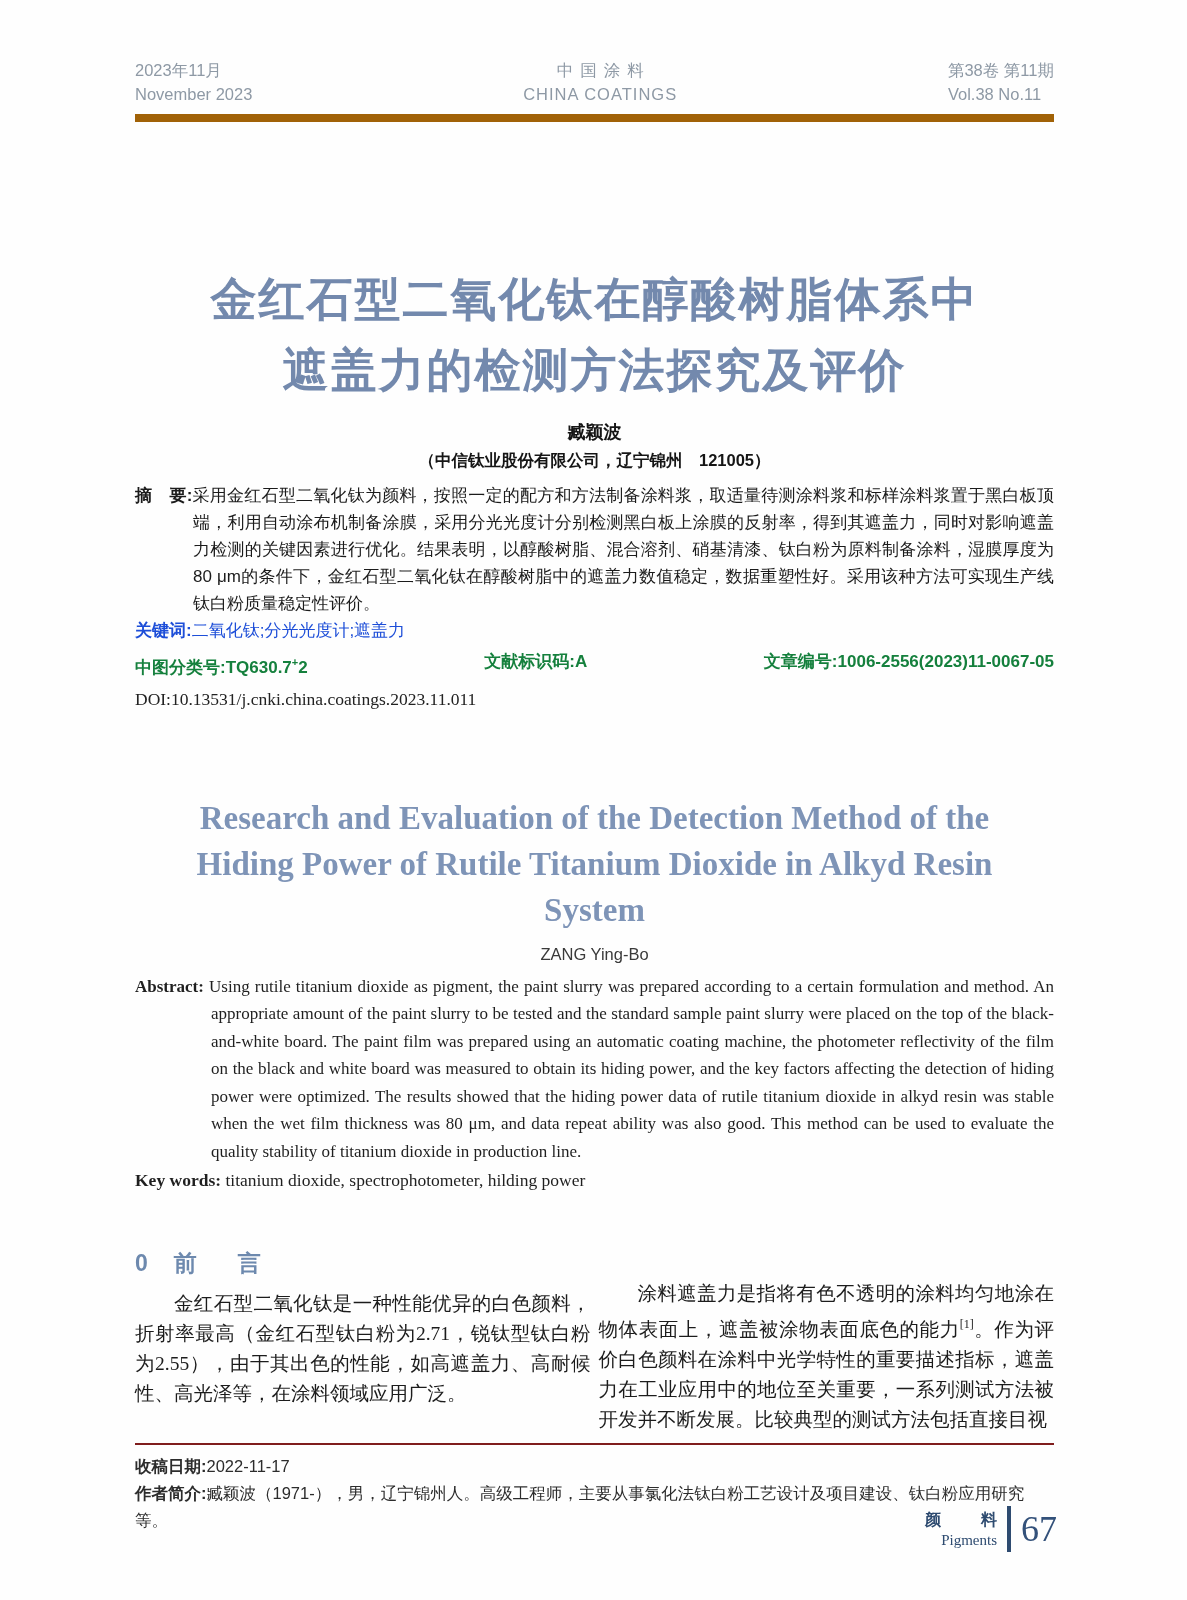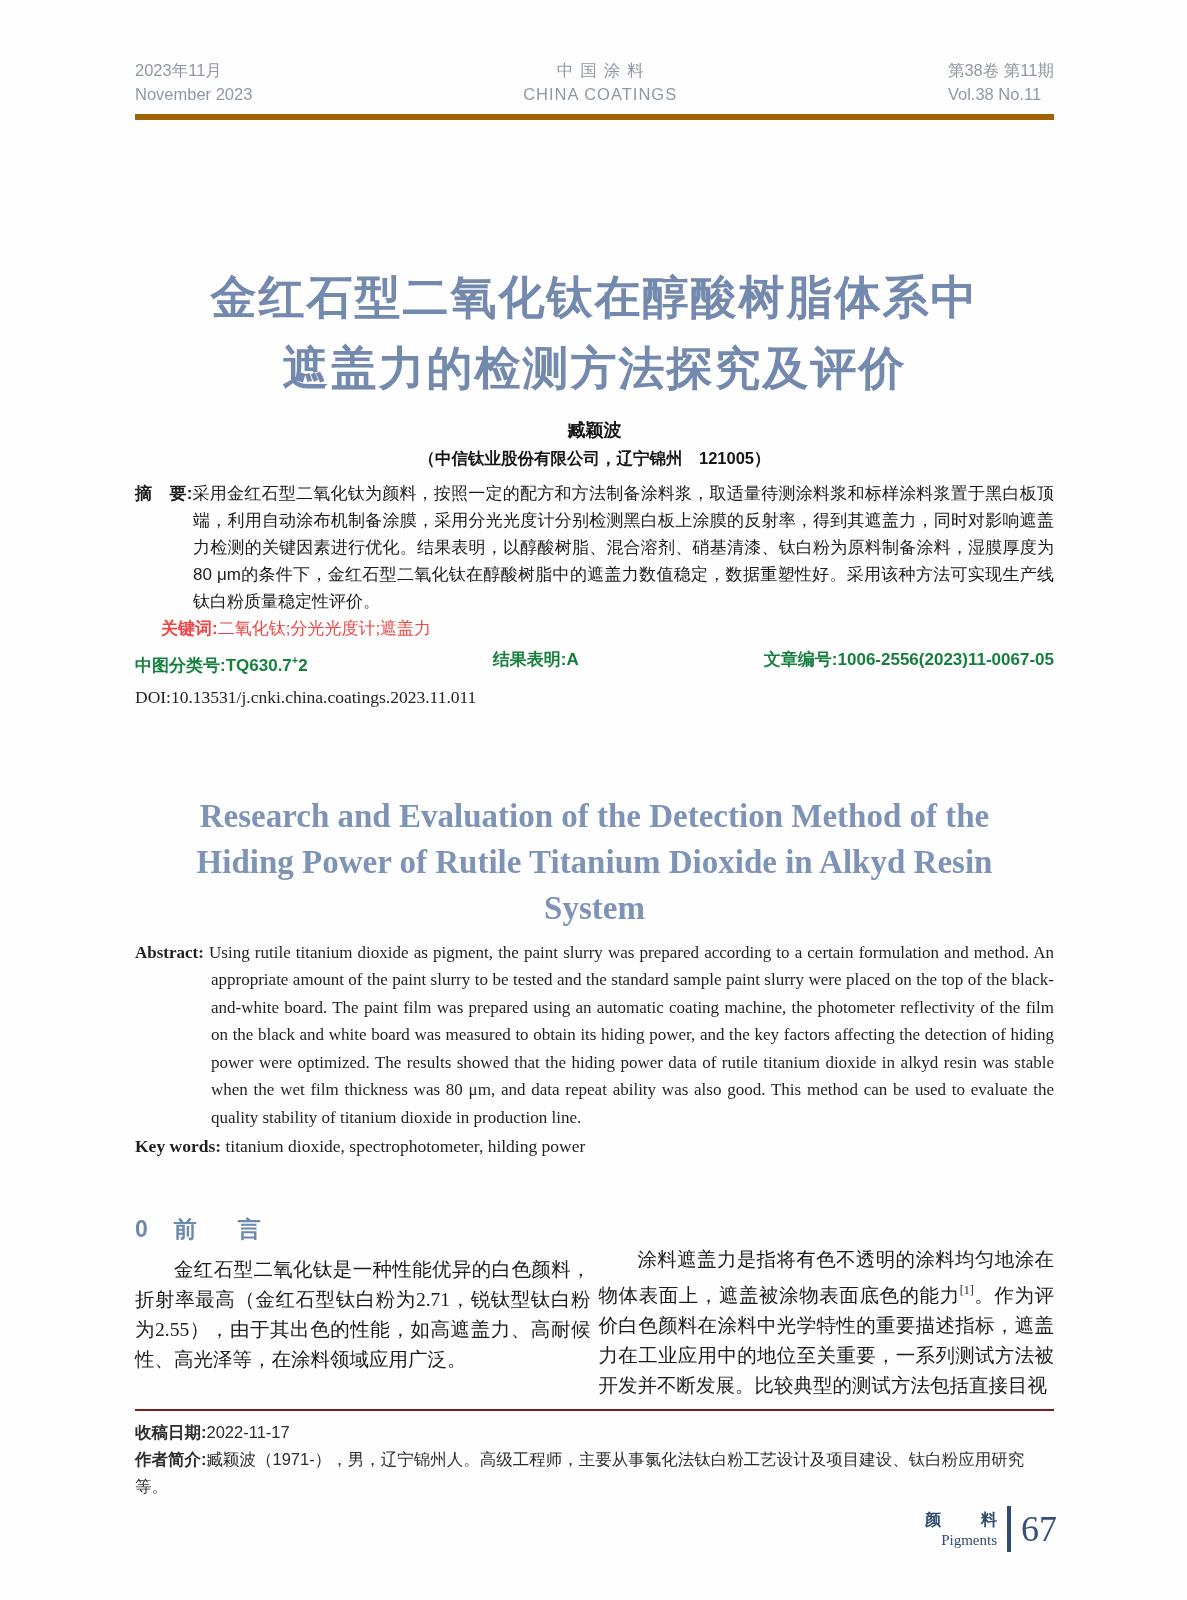--- a/index.html
+++ b/index.html
@@ -2,39 +2,39 @@
 <html><head>
 <meta charset="utf-8">
 <style>
   * { margin: 0; padding: 0; box-sizing: border-box; }
   html, body { background: #ffffff; }
   body { width: 1187px; height: 1600px; font-family: "Liberation Sans", sans-serif; color: #1d1d1d; }
   .page { position: relative; width: 1187px; height: 1600px; background: #fefefe; overflow: hidden; padding: 58px 133px 0 135px; }
 
   
   .header { display: flex; justify-content: space-between; align-items: flex-end;
-            border-bottom: 6px solid #a16207; padding-bottom: 8px; }
+            border-bottom: 8px solid #a16207; padding-bottom: 8px; }
   .h-col { font-size: 16.5px; line-height: 24px; color: #8e99a5; }
   .h-col.center { text-align: center; }
   .h-col.right  { text-align: left; }
   .journal-cn { letter-spacing: 7px; margin-right: -7px; }
   .journal-en { letter-spacing: 1px; }
 
   
   .title-cn { margin-top: 142px; text-align: center; color: #7389ad; font-weight: 700;
               font-size: 46px; line-height: 71px; letter-spacing: 2px; }
   .title-cn .tline { display: block; }
   .author-cn { margin-top: 14px; text-align: center; font-size: 18px; font-weight: 700; line-height: 24px; color: #151515; }
   .affil-cn  { margin-top: 4px; text-align: center; font-size: 16.5px; font-weight: 700; line-height: 24px; color: #151515; }
 
   
   .abs-cn { margin-top: 10px; font-size: 17px; line-height: 27px; text-align: justify;
             padding-left: 58px; text-indent: -58px; color: #1b1b1b; }
   .abs-cn .lbl, .kw-cn .lbl { font-weight: 700; }
-  .kw-cn { font-size: 17px; line-height: 27px; color: #ef4444; margin-left: 26px; }
+  .kw-cn { font-size: 17px; line-height: 27px; color: #1d4ed8; }
 
   .meta-row { margin-top: 5px; display: flex; justify-content: space-between;
               font-size: 17px; line-height: 26px; font-weight: 700; color: #15803d; }
   .meta-row sup { font-size: 11px; }
   .doi { margin-top: 6px; font-family: "Liberation Serif", serif; font-size: 17.5px; line-height: 24px; font-weight: 400; color: #222; }
 
   
   .title-en { margin-top: 84px; text-align: center; font-family: "Liberation Serif", serif;
               font-weight: 700; font-size: 33px; line-height: 46px; color: #7e94b7; }
   .title-en .tline { display: block; }
@@ -100,32 +100,33 @@
 
   <div class="author-cn">臧颖波</div>
   <div class="affil-cn">（中信钛业股份有限公司，辽宁锦州　121005）</div>
 
   <p class="abs-cn"><span class="lbl">摘　要:</span><span>采用金红石型二氧化钛为颜料，按照一定的配方和方法制备涂料浆，取适量待测涂料浆和标样涂料浆置于黑白板顶端，利用自动涂布机制备涂膜，采用分光光度计分别检测黑白板上涂膜的反射率，得到其遮盖力，同时对影响遮盖力检测的关键因素进行优化。结果表明，以醇酸树脂、混合溶剂、硝基清漆、钛白粉为原料制备涂料，湿膜厚度为80 μm的条件下，金红石型二氧化钛在醇酸树脂中的遮盖力数值稳定，数据重塑性好。采用该种方法可实现生产线钛白粉质量稳定性评价。</span></p>
 
   <p class="kw-cn"><span class="lbl">关键词:</span><span>二氧化钛;分光光度计;遮盖力</span></p>
 
   <div class="meta-row">
     <span><span>中图分类号:</span><span>TQ630.7</span><sup>+</sup><span>2</span></span>
-    <span><span>结果表明:</span><span>A</span></span>
+    <span><span>文献标识码:</span><span>A</span></span>
     <span><span>文章编号:</span><span>1006-2556(2023)11-0067-05</span></span>
   </div>
 
   <div class="doi">DOI:10.13531/j.cnki.china.coatings.2023.11.011</div>
 
   <h2 class="title-en">
     <span class="tline">Research and Evaluation of the Detection Method of the</span>
     <span class="tline">Hiding Power of Rutile Titanium Dioxide in Alkyd Resin</span>
     <span class="tline">System</span>
   </h2>
 
+  <div class="author-en">ZANG Ying-Bo</div>
 
   <p class="abs-en"><span class="lbl">Abstract:</span> <span>Using rutile titanium dioxide as pigment, the paint slurry was prepared according to a certain formulation and method. An appropriate amount of the paint slurry to be tested and the standard sample paint slurry were placed on the top of the black-and-white board. The paint film was prepared using an automatic coating machine, the photometer reflectivity of the film on the black and white board was measured to obtain its hiding power, and the key factors affecting the detection of hiding power were optimized. The results showed that the hiding power data of rutile titanium dioxide in alkyd resin was stable when the wet film thickness was 80 μm, and data repeat ability was also good. This method can be used to evaluate the quality stability of titanium dioxide in production line.</span></p>
 
   <p class="kw-en"><span class="lbl">Key words:</span> <span>titanium dioxide, spectrophotometer, hilding power</span></p>
 
   <section class="intro">
     <div class="cols">
       <div class="col">
         <h3 class="sec-head"><span class="num">0</span><span class="sec-title">前　言</span></h3>
         <p class="para">金红石型二氧化钛是一种性能优异的白色颜料，折射率最高（金红石型钛白粉为2.71，锐钛型钛白粉为2.55），由于其出色的性能，如高遮盖力、高耐候性、高光泽等，在涂料领域应用广泛。</p>

